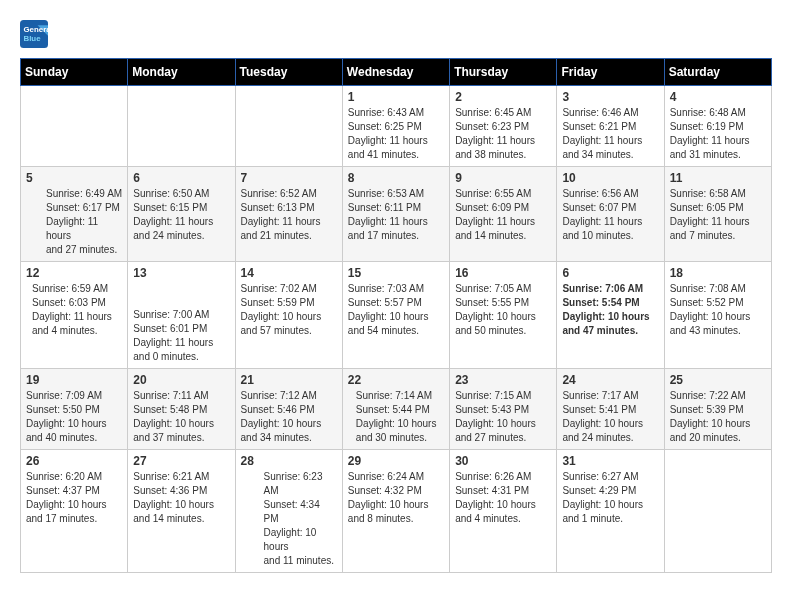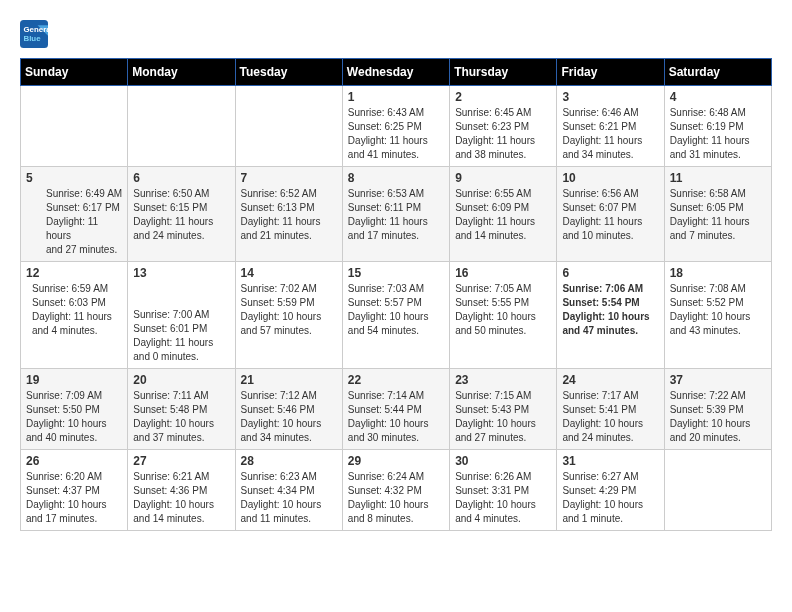--- a/index.html
+++ b/index.html
@@ -274,41 +274,41 @@
         </td>
         <td>
           <div class="day-number">21</div>
           <div class="day-info" style="white-space: pre-line;">Sunrise: 7:12 AM
 Sunset: 5:46 PM
 Daylight: 10 hours
 and 34 minutes.</div>
         </td>
         <td>
           <div class="day-number">22</div>
-          <div class="day-info" style="white-space: pre-line;">Sunrise: 7:14 AM
+          <div class="day-info" style="white-space: pre-line; margin-left: 8px;">Sunrise: 7:14 AM
 Sunset: 5:44 PM
 Daylight: 10 hours
 and 30 minutes.</div>
         </td>
         <td>
           <div class="day-number">23</div>
           <div class="day-info" style="white-space: pre-line;">Sunrise: 7:15 AM
 Sunset: 5:43 PM
 Daylight: 10 hours
 and 27 minutes.</div>
         </td>
         <td>
           <div class="day-number">24</div>
           <div class="day-info" style="white-space: pre-line;">Sunrise: 7:17 AM
 Sunset: 5:41 PM
 Daylight: 10 hours
 and 24 minutes.</div>
         </td>
         <td>
-          <div class="day-number">37</div>
+          <div class="day-number">25</div>
           <div class="day-info" style="white-space: pre-line;">Sunrise: 7:22 AM
 Sunset: 5:39 PM
 Daylight: 10 hours
 and 20 minutes.</div>
         </td>
       </tr>
       <tr>
         <td>
           <div class="day-number">26</div>
           <div class="day-info" style="white-space: pre-line;">Sunrise: 6:20 AM
@@ -318,36 +318,36 @@
         </td>
         <td>
           <div class="day-number">27</div>
           <div class="day-info" style="white-space: pre-line;">Sunrise: 6:21 AM
 Sunset: 4:36 PM
 Daylight: 10 hours
 and 14 minutes.</div>
         </td>
         <td>
           <div class="day-number">28</div>
-          <div class="day-info" style="white-space: pre-line;">Sunrise: 6:23 AM
+          <div class="day-info" style="white-space: pre-line; margin-left: 23px;">Sunrise: 6:23 AM
 Sunset: 4:34 PM
 Daylight: 10 hours
 and 11 minutes.</div>
         </td>
         <td>
           <div class="day-number">29</div>
           <div class="day-info" style="white-space: pre-line;">Sunrise: 6:24 AM
 Sunset: 4:32 PM
 Daylight: 10 hours
 and 8 minutes.</div>
         </td>
         <td>
           <div class="day-number">30</div>
           <div class="day-info" style="white-space: pre-line;">Sunrise: 6:26 AM
-Sunset: 3:31 PM
+Sunset: 4:31 PM
 Daylight: 10 hours
 and 4 minutes.</div>
         </td>
         <td>
           <div class="day-number">31</div>
           <div class="day-info" style="white-space: pre-line;">Sunrise: 6:27 AM
 Sunset: 4:29 PM
 Daylight: 10 hours
 and 1 minute.</div>
         </td>

